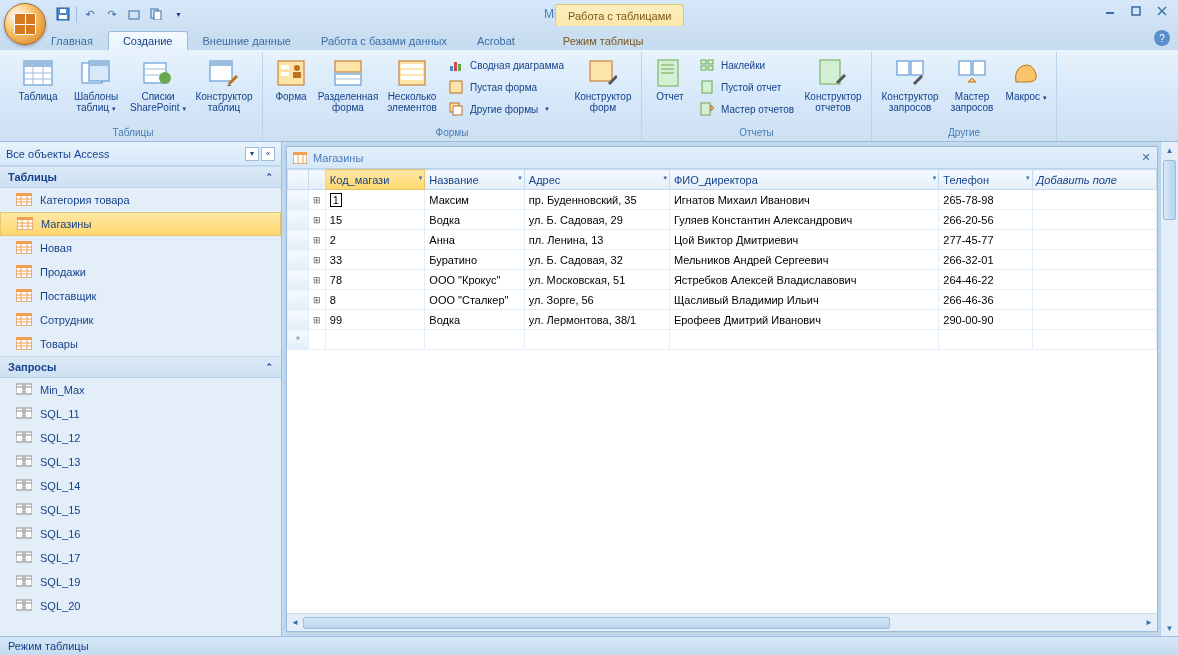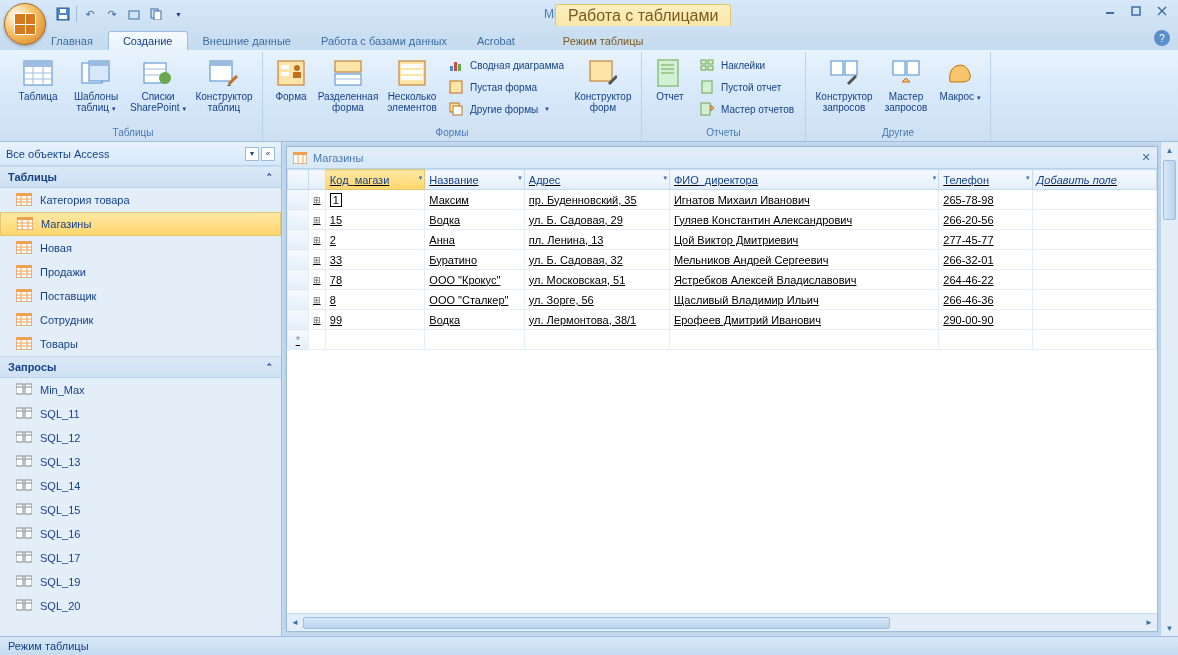--- a/index.html
+++ b/index.html
@@ -7,21 +7,21 @@
 
 
 .title-bar { height: 28px; background: linear-gradient(#d6e8f9,#cde0f2); display: flex; align-items: center; position: relative; }
 .office-orb { width: 42px; height: 42px; border-radius: 50%; background: radial-gradient(circle at 30% 30%, #fff, #f8c56a 40%, #d67a1f); border: 1px solid #a86b2a; position: absolute; left: 4px; top: 3px; z-index: 10; box-shadow: 0 1px 3px rgba(0,0,0,0.3); display:flex; align-items:center; justify-content:center;}
 .office-orb-inner{width:22px;height:22px;background:#fff;border-radius:3px;display:grid;grid-template-columns:1fr 1fr;grid-template-rows:1fr 1fr;gap:1px;padding:1px;}
 .office-orb-inner div{background:#d67a1f;}
 .qat { margin-left: 54px; display: flex; gap: 4px; align-items: center; }
 .qat-btn { width: 18px; height: 18px; display: flex; align-items: center; justify-content: center; color: #3b6ea5; cursor: pointer; }
 .qat-sep { width: 1px; height: 16px; background: #9cbde0; }
 .app-title { position: absolute; left: 50%; transform: translateX(-50%); color: #4a7bb5; font-size: 12px; }
-.context-tab-group { position: absolute; left: 555px; top: 4px; height: 22px; background: linear-gradient(#fceec0,#fae7a8); border: 1px solid #e0c870; border-bottom: none; padding: 0 12px; display: flex; align-items: center; color: #7a5a20; font-size: 16px; border-radius: 3px 3px 0 0; }
+.context-tab-group { position: absolute; left: 555px; top: 4px; height: 22px; background: linear-gradient(#fceec0,#fae7a8); border: 1px solid #e0c870; border-bottom: none; padding: 0 12px; display: flex; align-items: center; color: #7a5a20; font-size: 11px; border-radius: 3px 3px 0 0; }
 .win-controls { position: absolute; right: 4px; top: 2px; display: flex; gap: 2px; }
 .win-btn { width: 24px; height: 18px; display: flex; align-items: center; justify-content: center; color: #3b6ea5; cursor: pointer; border: 1px solid transparent; border-radius: 2px; }
 
 
 .ribbon-tabs { height: 22px; display: flex; align-items: flex-end; padding-left: 36px; background: linear-gradient(#cde0f2,#c5dbef); position: relative; }
 .ribbon-tab { padding: 3px 14px 3px; color: #3b6ea5; cursor: pointer; font-size: 11px; border: 1px solid transparent; border-bottom: none; }
 .ribbon-tab.active { background: linear-gradient(#f5faff,#e8f3fc); border-color: #9cbde0; border-radius: 3px 3px 0 0; color: #15428b; }
 .ribbon-tab.context { color: #7a5a20; }
 .help-btn { position: absolute; right: 8px; top: 2px; width: 16px; height: 16px; border-radius: 50%; background: #5a8fc9; color: #fff; display: flex; align-items: center; justify-content: center; font-size: 10px; cursor: pointer; }
 
@@ -61,21 +61,21 @@
 .scroll-thumb-v { background: linear-gradient(90deg,#d6e8f9,#b8d4ec); border: 1px solid #9cbde0; border-radius: 2px; margin: 18px 2px 0; height: 60px; }
 .scroll-arrow { height: 16px; display:flex; align-items:center; justify-content:center; font-size:8px; color:#3b6ea5; cursor:pointer;}
 .scroll-arrow.top{position:absolute;top:0;left:0;right:0;}
 .scroll-arrow.bot{position:absolute;bottom:0;left:0;right:0;}
 
 .doc-window { margin: 4px 20px 4px 4px; background: #fff; border: 1px solid #9cbde0; flex: 1; display: flex; flex-direction: column; box-shadow: 0 0 4px rgba(0,0,0,0.1); }
 .doc-titlebar { height: 22px; background: linear-gradient(#e4eef9,#d6e8f9); border-bottom: 1px solid #b8d4ec; display: flex; align-items: center; padding: 0 6px; gap: 6px; color: #4a7bb5; font-size: 11px; position: relative; }
 .doc-close { position: absolute; right: 4px; top: 3px; width: 14px; height: 14px; display: flex; align-items: center; justify-content: center; cursor: pointer; color: #3b6ea5; font-size: 11px; }
 
 
-.data-table { flex: 1; overflow: auto; font-size: 11px; position: relative; text-decoration: underline; }
+.data-table { flex: 1; overflow: auto; font-size: 11px; position: relative; }
 table.grid { border-collapse: collapse; width: 100%; }
 table.grid th { background: linear-gradient(#f5faff,#e4eef9); border: 1px solid #c5dbef; height: 20px; font-weight: normal; color: #15428b; padding: 0 4px; position: relative; text-align: left; white-space: nowrap; }
 table.grid th .col-dd { position: absolute; right: 2px; top: 4px; font-size: 7px; color: #3b6ea5; cursor: pointer; }
 table.grid td { border: 1px solid #e4eef9; height: 20px; padding: 0 4px; white-space: nowrap; overflow: hidden; }
 .row-selector { width: 20px; background: linear-gradient(#f5faff,#e4eef9); border-right: 1px solid #c5dbef; text-align: center; }
 .expand-cell { width: 14px; text-align: center; font-size: 9px; color: #666; cursor: pointer; }
 .active-cell { background: #fff; border: 1px solid #000 !important; }
 .sel-col { background: linear-gradient(#ffe8a6,#ffd66b) !important; border-color: #e0c870 !important; }
 .add-field { color: #888; font-style: italic; }
 tr.new-row td { color: #888; }
@@ -325,20 +325,29 @@
           </div>
         <div class="small-btn">
             <span class="small-btn-icon">
               <svg width="14" height="14">
                 <rect x="1" y="1" width="9" height="12" fill="#d4f0d4" stroke="#6aa84f"></rect>
                 <polygon points="11,3 14,6 11,9" fill="#f8c56a" stroke="#c07020"></polygon>
               </svg>
             </span>
             <span>Мастер отчетов</span>
           </div>
+      </div>
+      <div class="big-btn" style="width:64px">
+        <div class="big-btn-icon">
+            <svg width="28" height="28">
+              <rect x="1" y="1" width="20" height="24" fill="#d4f0d4" stroke="#6aa84f"></rect>
+              <line x1="18" y1="24" x2="26" y2="16" stroke="#555" stroke-width="3"></line>
+            </svg>
+          </div>
+        <div class="big-btn-label">Конструктор отчетов</div>
       </div>
     </div>
     <div class="ribbon-group-label">Отчеты</div>
   </div>
 
   <div class="ribbon-group">
     <div class="ribbon-group-body">
       <div class="big-btn" style="width:64px">
         <div class="big-btn-icon">
             <svg width="28" height="26">

